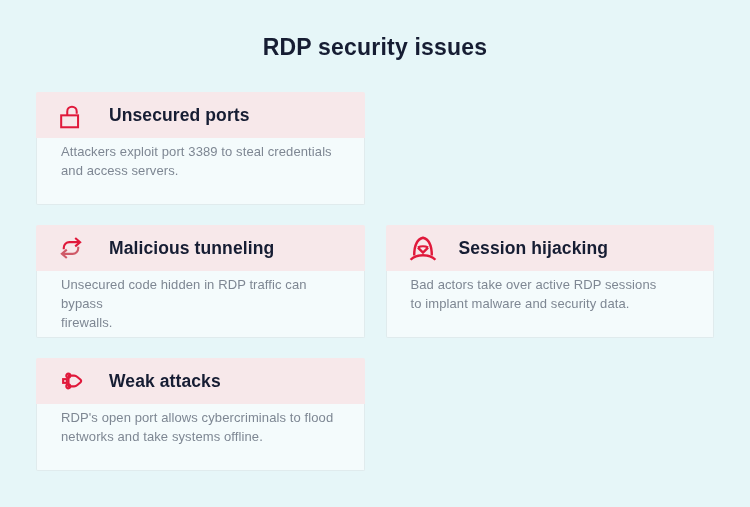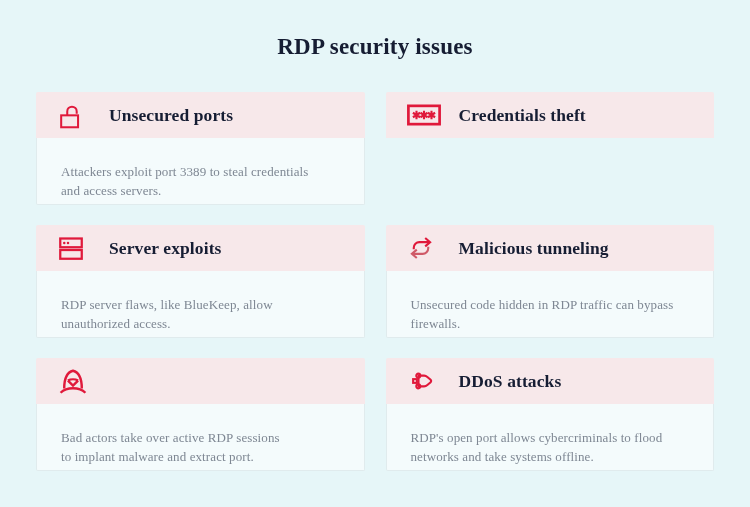--- a/index.html
+++ b/index.html
@@ -2,21 +2,21 @@
 <html style="--bg: #e6f6f8; --header-bg: #f7e8ea; --body-bg: #f4fbfc; --body-border: #e0ebed; --accent: #e0193b; --accent-muted: #cf5a68; --heading: #161d33; --desc: #7e8793;"><head>
 <meta charset="utf-8">
 <style>
   * { margin: 0; padding: 0; box-sizing: border-box; }
   html, body { width: 750px; height: 507px; }
   body {
     background: var(--bg, #e6f6f8);
     font-family: "Liberation Sans", sans-serif;
     overflow: hidden;
   }
-  .canvas { position: relative; width: 750px; height: 507px; font-family: Liberation Serif, serif; }
+  .canvas { position: relative; width: 750px; height: 507px; }
 
   .page-title {
     position: absolute;
     top: 34px; left: 0; width: 750px;
     text-align: center;
     font-size: 23px;
     font-weight: 700;
     letter-spacing: 0.2px;
     color: var(--heading, #161d33);
   }
@@ -58,21 +58,21 @@
     letter-spacing: 0.1px;
     color: var(--heading, #161d33);
   }
 
   .card-body {
     flex: 1;
     background: var(--body-bg, #f4fbfc);
     border: 1px solid var(--body-border, #e0ebed);
     border-top: none;
     border-radius: 0 0 2px 2px;
-    padding: 24px 28px 0 24px;
+    padding: 4px 28px 0 24px;
   }
 
   .card-desc {
     font-size: 13px;
     line-height: 19px;
     letter-spacing: 0.1px;
     color: var(--desc, #7e8793);
     white-space: pre-line;
   }
 
@@ -105,52 +105,22 @@
         </span>
         <span class="card-title">Unsecured ports</span>
       </div>
       <div class="card-body">
         <div class="card-desc">Attackers exploit port 3389 to steal credentials
 and access servers.</div>
       </div>
     </div>
 
     <div class="card">
-      <div class="card-header">
-        <span class="icon-box">
-          <svg width="36" height="26" viewBox="0 0 24 17">
-            <rect class="st" x="1.6" y="2.4" width="20.8" height="12.2"></rect>
-            <g class="st-thin">
-              <path d="M7 5.6 v5.8 M4.6 7 l4.8 3 M9.4 7 l-4.8 3"></path>
-              <path d="M12 5.6 v5.8 M9.6 7 l4.8 3 M14.4 7 l-4.8 3"></path>
-              <path d="M17 5.6 v5.8 M14.6 7 l4.8 3 M19.4 7 l-4.8 3"></path>
-            </g>
-          </svg>
-        </span>
-        <span class="card-title">Credentials theft</span>
-      </div>
     </div>
 
-    <div class="card">
-      <div class="card-header">
-        <span class="icon-box">
-          <svg width="30" height="30" viewBox="0 0 24 24">
-            <rect class="st" x="3.4" y="4.4" width="17.2" height="7"></rect>
-            <rect class="st" x="3.4" y="13.6" width="17.2" height="7"></rect>
-            <circle class="fl" cx="6.6" cy="7.9" r="1"></circle>
-            <circle class="fl" cx="9.6" cy="7.9" r="1"></circle>
-          </svg>
-        </span>
-        <span class="card-title">Server exploits</span>
-      </div>
-      <div class="card-body">
-        <div class="card-desc">RDP server flaws, like BlueKeep, allow
-unauthorized access.</div>
-      </div>
-    </div>
 
     <div class="card">
       <div class="card-header">
         <span class="icon-box">
           <svg width="30" height="28" viewBox="0 0 24 24">
             <path class="st" d="M5.8 13 V11.8 A4.8 4.8 0 0 1 10.6 7 H19"></path>
             <path class="st" d="M15.6 3.4 L19.8 7 L15.6 10.6"></path>
             <path class="st muted" d="M18.2 11 V12.2 A4.8 4.8 0 0 1 13.4 17 H5"></path>
             <path class="st muted" d="M8.4 20.6 L4.2 17 L8.4 13.4"></path>
           </svg>
@@ -166,38 +136,39 @@
     <div class="card">
       <div class="card-header">
         <span class="icon-box">
           <svg width="34" height="32" viewBox="0 0 24 24">
             <path class="st" d="M5.4 17.6 C5.4 9.6 8 5.3 12 4.3 C16 5.3 18.6 9.6 18.6 17.6"></path>
             <path class="st" d="M8.2 11.7 C10.3 10.5 13.7 10.5 15.8 11.7"></path>
             <path class="st" d="M8.2 11.7 L12 15.5 L15.8 11.7"></path>
             <path class="st" d="M2.7 20.8 C5.2 18.3 8.2 17.4 12 17.4 C15.8 17.4 18.8 18.3 21.3 20.8"></path>
           </svg>
         </span>
+        <span class="card-title">Session hijacking</span>
       </div>
       <div class="card-body">
         <div class="card-desc">Bad actors take over active RDP sessions
-to implant malware and extract port.</div>
+to implant malware and security data.</div>
       </div>
     </div>
 
     <div class="card">
       <div class="card-header">
         <span class="icon-box">
           <svg width="32" height="28" viewBox="0 0 24 24">
             <path class="st" d="M9 7.4 H13.8 C14.8 7.4 15.8 7.8 16.6 8.5 L19.4 11 C20 11.5 20 12.5 19.4 13 L16.6 15.5 C15.8 16.2 14.8 16.6 13.8 16.6 H9 Z" stroke-linejoin="round"></path>
             <circle class="st" cx="8.8" cy="7.4" r="1.7"></circle>
             <circle class="st" cx="8.8" cy="16.6" r="1.7"></circle>
             <rect class="st" x="4.4" y="10.4" width="3.2" height="3.2"></rect>
           </svg>
         </span>
-        <span class="card-title">DDoS attacks</span>
+        <span class="card-title">Weak attacks</span>
       </div>
       <div class="card-body">
         <div class="card-desc">RDP's open port allows cybercriminals to flood
 networks and take systems offline.</div>
       </div>
     </div>
 
   </div>
 </div>
 

